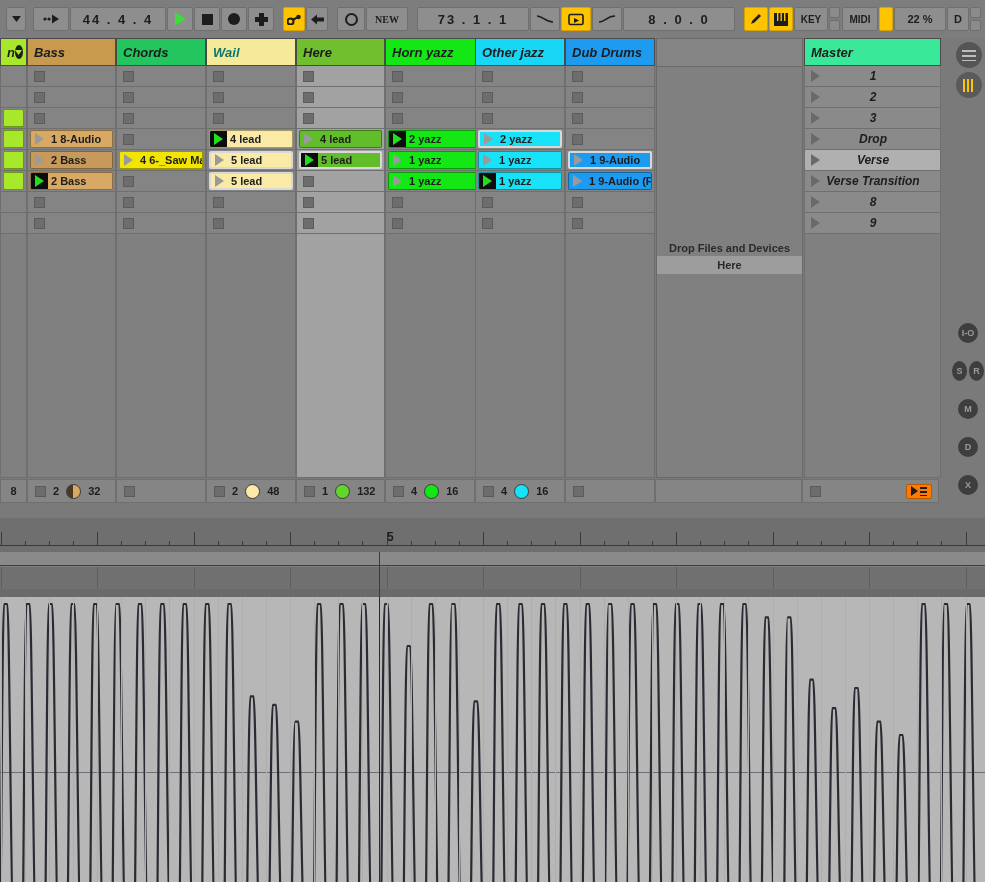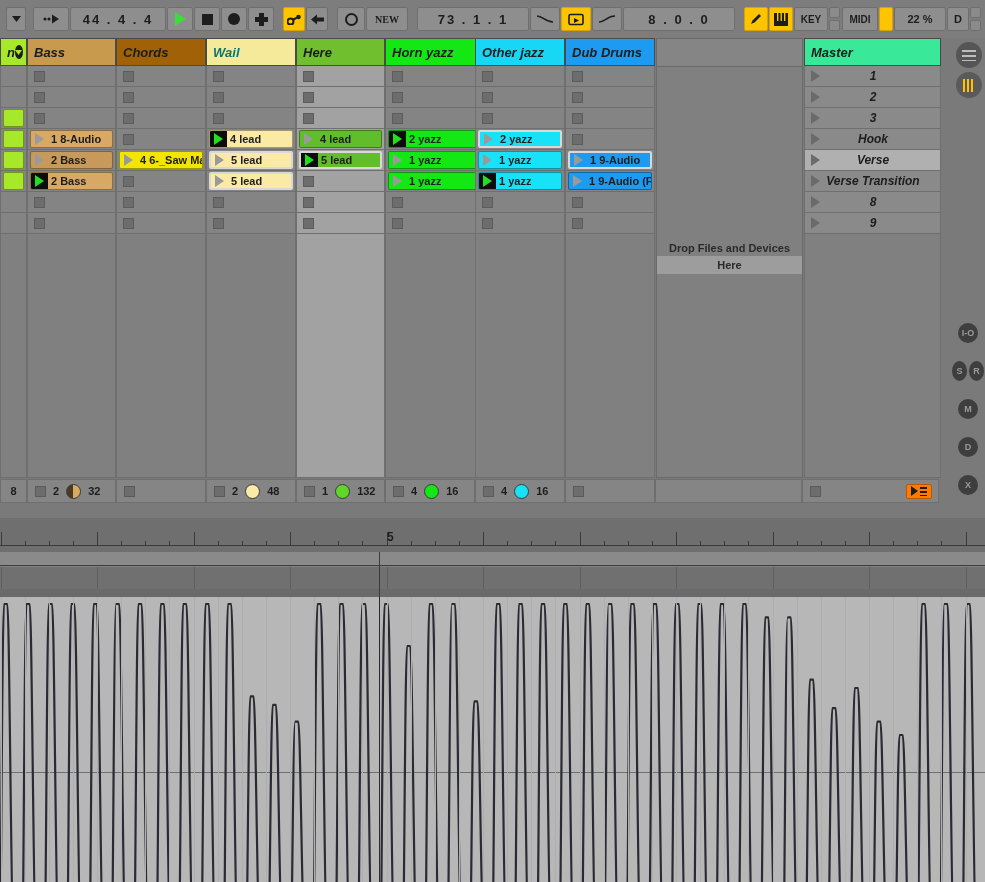--- a/index.html
+++ b/index.html
@@ -380,21 +380,21 @@
         </div>
         <div class="slot">
           <div class="stopbox"></div>
         </div>
         <div class="slot">
           <div class="stopbox"></div>
         </div>
         <div style="height: 244px; background: rgb(128, 128, 128); border-right: 1px solid rgb(111, 111, 111); border-bottom: 1px solid rgb(111, 111, 111); border-left: 1px solid rgb(111, 111, 111); border-image: initial; border-top: none;"></div>
       </div>
       <div class="track-col" style="left: 116px; width: 90px;">
-        <div class="track-head" style="background: #a16207; color: rgb(29, 29, 29);">
+        <div class="track-head" style="background: #22c55e; color: rgb(29, 29, 29);">
           <span>Chords</span>
         </div>
         <div class="slot">
           <div class="stopbox"></div>
         </div>
         <div class="slot">
           <div class="stopbox"></div>
         </div>
         <div class="slot">
           <div class="stopbox"></div>
@@ -652,21 +652,21 @@
         <div class="scene-row">
           <span class="scene-tri"></span>
           <span class="scene-name">2</span>
         </div>
         <div class="scene-row">
           <span class="scene-tri"></span>
           <span class="scene-name">3</span>
         </div>
         <div class="scene-row">
           <span class="scene-tri"></span>
-          <span class="scene-name">Hook</span>
+          <span class="scene-name">Drop</span>
         </div>
         <div class="scene-row sel">
           <span class="scene-tri"></span>
           <span class="scene-name">Verse</span>
         </div>
         <div class="scene-row">
           <span class="scene-tri"></span>
           <span class="scene-name">Verse Transition</span>
         </div>
         <div class="scene-row">

